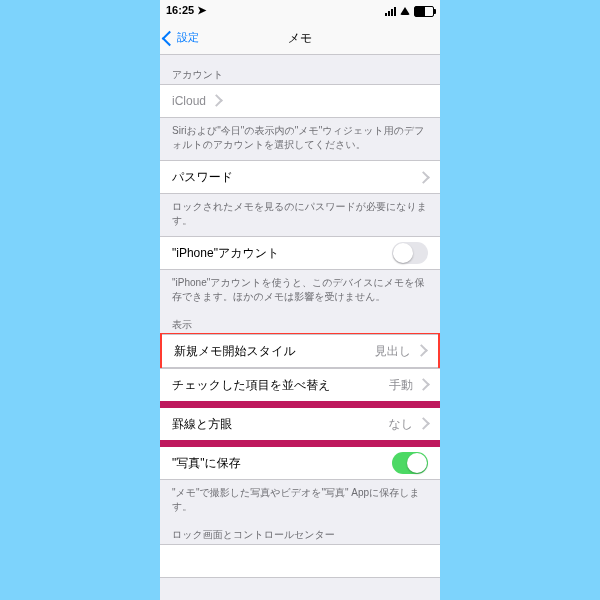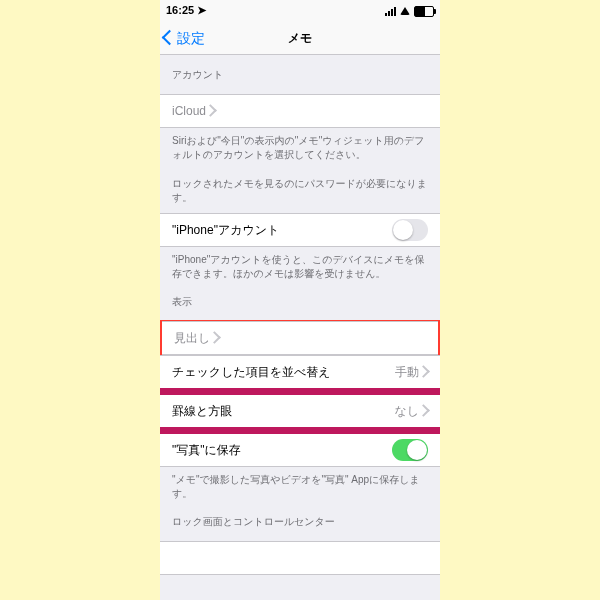--- a/index.html
+++ b/index.html
@@ -1,37 +1,37 @@
 <!DOCTYPE html>
 <html><head>
 <meta charset="utf-8">
 <style>
 html,body{margin:0;padding:0;background:#fff}
-.stage{width:600px;height:600px;position:relative;overflow:hidden;background:#fef9c3}
+.stage{width:600px;height:600px;position:relative;overflow:hidden;background:#7dd3fc}
 .phone{position:absolute;left:160px;top:0;width:280px;height:607px;background:#efeff4;font-family:-apple-system,'Helvetica Neue',Arial,sans-serif;color:#000;font-size:12px;line-height:1.2}
 .statusbar{height:22px;display:flex;align-items:center;justify-content:space-between;padding:0 6px;background:#f9f9f9;font-size:11px;font-weight:600}
 .sb-left{display:flex;align-items:center;gap:3px}
 .sb-right{display:flex;align-items:center;gap:4px}
 .sig{display:flex;align-items:flex-end;gap:1px}
 .sig span{width:2px;background:#000;display:inline-block}
 .sig span:nth-child(1){height:3px}.sig span:nth-child(2){height:5px}.sig span:nth-child(3){height:7px}.sig span:nth-child(4){height:9px}
 .wifi{width:0;height:0;border-left:5px solid transparent;border-right:5px solid transparent;border-bottom:8px solid #000;border-radius:2px}
 .batt{width:18px;height:9px;border:1px solid #000;border-radius:2px;position:relative}
 .batt::after{content:'';position:absolute;right:-3px;top:2px;width:2px;height:5px;background:#000;border-radius:0 1px 1px 0}
 .batt i{display:block;width:55%;height:100%;background:#000}
 .nav{height:32px;background:#f9f9f9;border-bottom:1px solid #c8c7cc;display:flex;align-items:center;position:relative}
-.back{display:flex;align-items:center;color:#007aff;font-size:14px;padding-left:4px}
+.back{display:flex;align-items:center;color:#007aff;font-size:11px;padding-left:4px}
 .back-chevron{width:9px;height:9px;border-left:2px solid #007aff;border-bottom:2px solid #007aff;transform:rotate(45deg);margin-right:2px}
-.title{position:absolute;left:0;right:0;text-align:center;font-weight:700;font-size:12px;pointer-events:none}
-.group-header{padding:14px 12px 14px;font-size:10px;color:#6d6d72}
+.title{position:absolute;left:0;right:0;text-align:center;font-weight:400;font-size:12px;pointer-events:none}
+.group-header{padding:14px 12px 4px;font-size:10px;color:#6d6d72}
 .group-footer{padding:6px 12px 2px;font-size:10px;color:#6d6d72;line-height:1.35}
 .cell{background:#fff;border-top:1px solid #c8c7cc;border-bottom:1px solid #c8c7cc;padding:0 12px;height:32px;display:flex;align-items:center;justify-content:space-between;margin-top:-1px}
 .cell+.cell{border-top:7px solid #be185d}
 .cell-label{font-size:12px;color:#000}
-.cell-right{display:flex;align-items:center;}
+.cell-right{display:flex;align-items:center;gap:6px}
 .cell-value{font-size:12px;color:#8e8e93}
 .chev{width:7px;height:7px;border-right:2px solid #c7c7cc;border-top:2px solid #c7c7cc;transform:rotate(45deg)}
 .switch{width:36px;height:22px;border-radius:11px;position:relative}
 .switch.off{background:#e5e5ea}
 .switch.on{background:#4cd964}
 .knob{position:absolute;top:1px;width:20px;height:20px;border-radius:50%;background:#fff;box-shadow:0 1px 2px rgba(0,0,0,0.3)}
 .switch.off .knob{left:1px}
 .switch.on .knob{right:1px}
 .highlight{border:2px solid #ff3b30;margin:-2px 0}
 .gap{height:8px}
@@ -72,36 +72,43 @@
 <div class="group-header">アカウント</div>
 <div class="cell">
  <span class="cell-right">
   <span class="cell-value">iCloud</span>
   <span class="chev"></span>
  </span>
 </div>
 <div class="group-footer">Siriおよび"今日"の表示内の"メモ"ウィジェット用のデフォルトのアカウントを選択してください。</div>
 
 <div class="gap"></div>
+<div class="cell">
+ <span class="cell-label">パスワード</span>
+ <span class="cell-right">
+          <span class="chev"></span>
+        </span>
+</div>
 <div class="group-footer">ロックされたメモを見るのにパスワードが必要になります。</div>
 
 <div class="gap"></div>
 <div class="cell">
  <span class="cell-label">"iPhone"アカウント</span>
  <span class="cell-right">
   <span class="switch off">
             <span class="knob"></span>
           </span>
  </span>
 </div>
 <div class="group-footer">"iPhone"アカウントを使うと、このデバイスにメモを保存できます。ほかのメモは影響を受けません。</div>
 
 <div class="group-header">表示</div>
 <div class="highlight">
 <div class="cell">
+ <span class="cell-label">新規メモ開始スタイル</span>
  <span class="cell-right">
   <span class="cell-value">見出し</span>
   <span class="chev"></span>
  </span>
 </div>
 </div>
 <div class="cell">
  <span class="cell-label">チェックした項目を並べ替え</span>
  <span class="cell-right">
   <span class="cell-value">手動</span>

